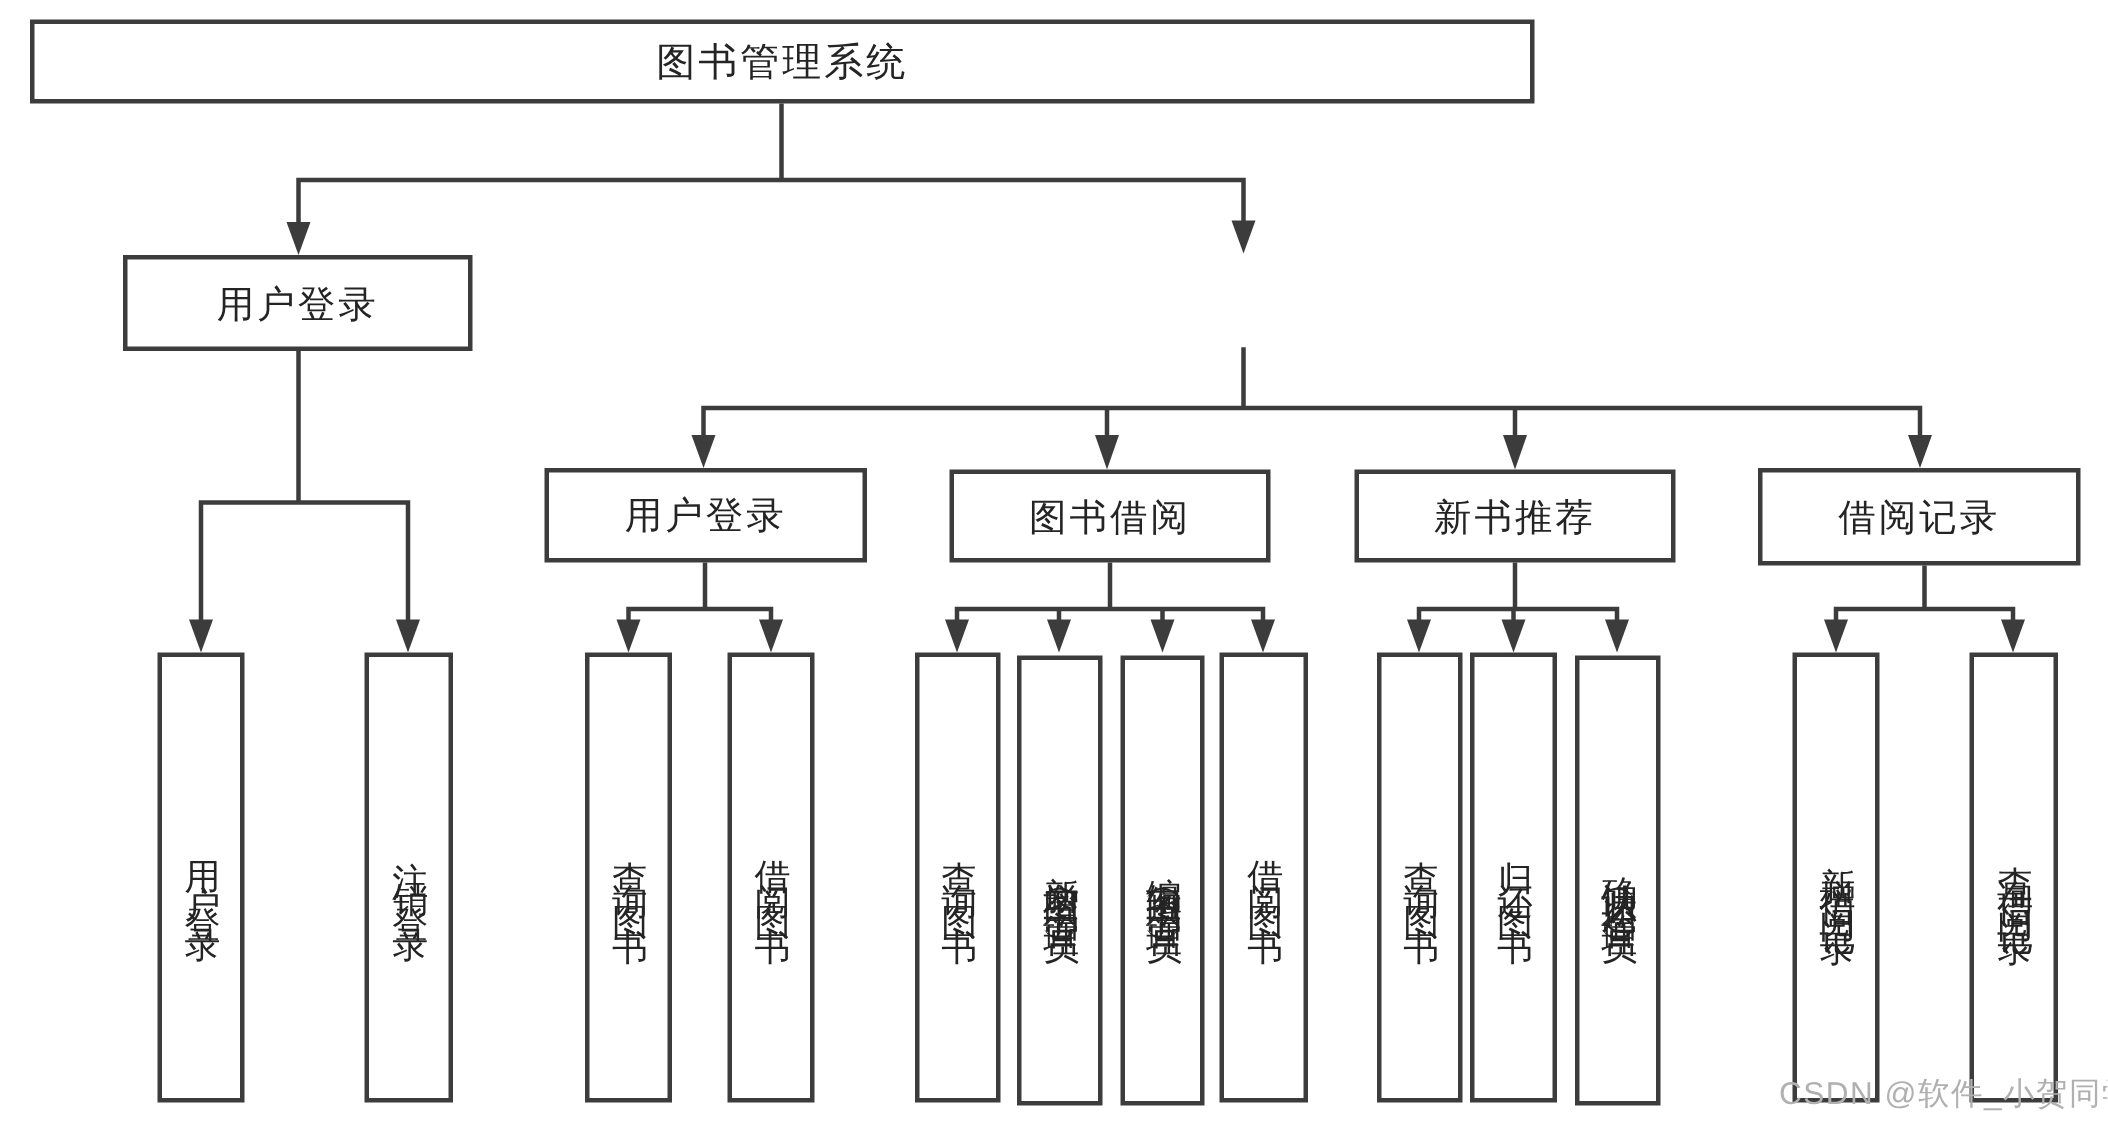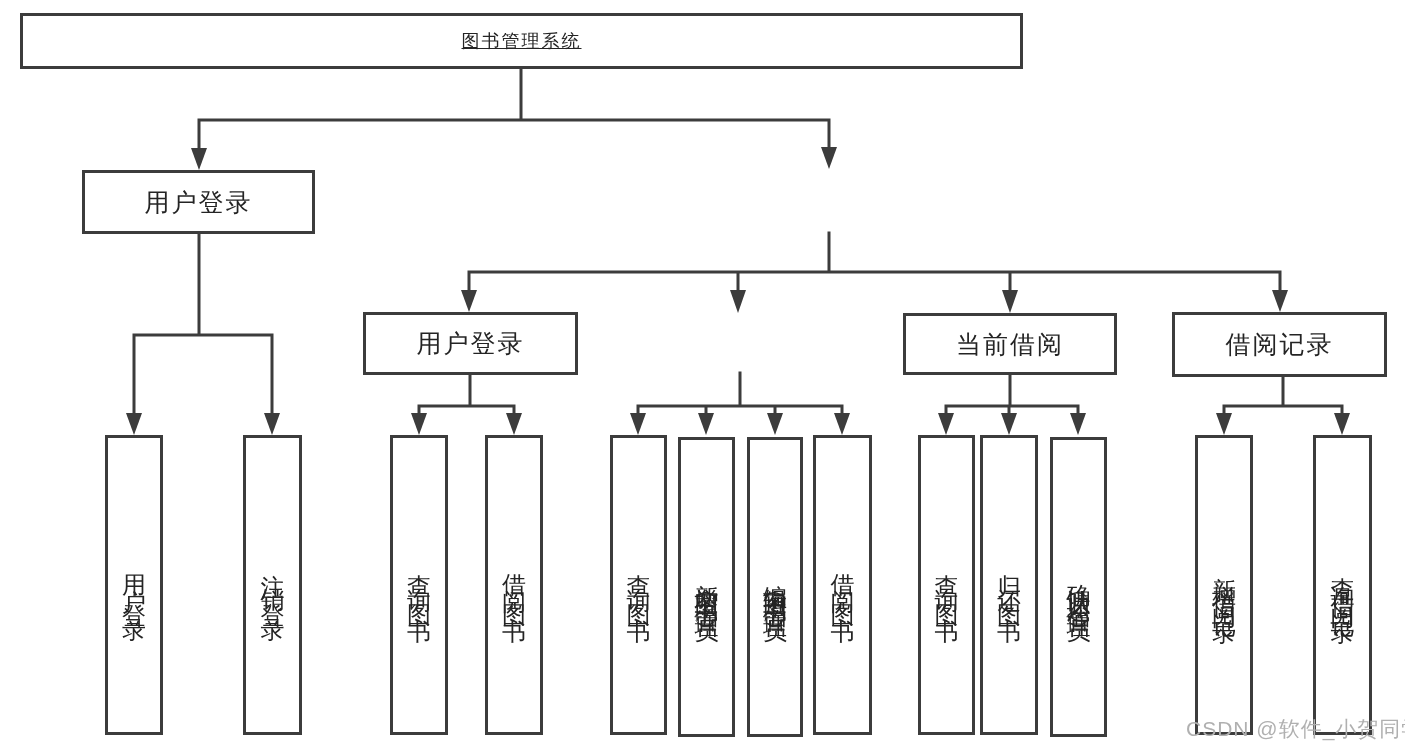--- a/index.html
+++ b/index.html
@@ -31,22 +31,21 @@
     justify-content: center;
     z-index: 2;
   }
   .lbl {
     color: #242424;
     font-size: 25px;
     letter-spacing: 2px;
     white-space: nowrap;
   }
   .lbl-root {
-    font-size: 18px;
-    text-decoration: underline;
+    font-size: 26px;
   }
   .vlbl {
     writing-mode: vertical-rl;
     text-orientation: mixed;
     color: #242424;
     font-size: 24px;
     line-height: 1;
     white-space: nowrap;
   }
   .v4 { letter-spacing: 15px; }
@@ -112,22 +111,25 @@
     <span class="lbl lbl-root">图书管理系统</span>
   </div>
 
   <div class="box" style="left:82px;top:170px;width:233px;height:64px">
     <span class="lbl">用户登录</span>
   </div>
 
   <div class="box" style="left:363px;top:312px;width:215px;height:63px">
     <span class="lbl">用户登录</span>
   </div>
+  <div class="box" style="left:633px;top:313px;width:214px;height:62px">
+    <span class="lbl">图书借阅</span>
+  </div>
   <div class="box" style="left:903px;top:313px;width:214px;height:62px">
-    <span class="lbl">当前借阅</span>
+    <span class="lbl">新书推荐</span>
   </div>
   <div class="box" style="left:1172px;top:312px;width:215px;height:65px">
     <span class="lbl">借阅记录</span>
   </div>
 
   <div class="box" style="left:105px;top:435px;width:58px;height:300px">
     <span class="vlbl v4">用户登录</span>
   </div>
   <div class="box" style="left:243px;top:435px;width:59px;height:300px">
     <span class="vlbl v4">注销登录</span>

